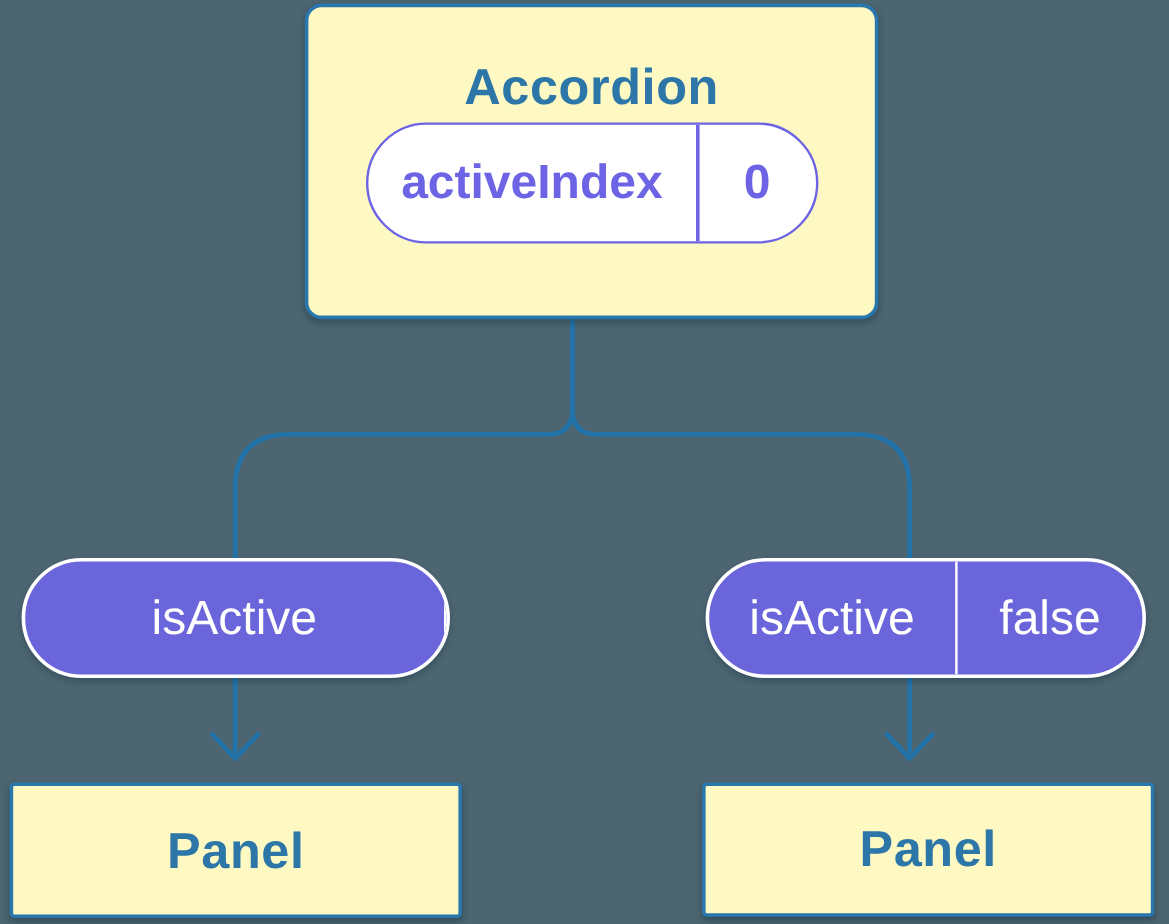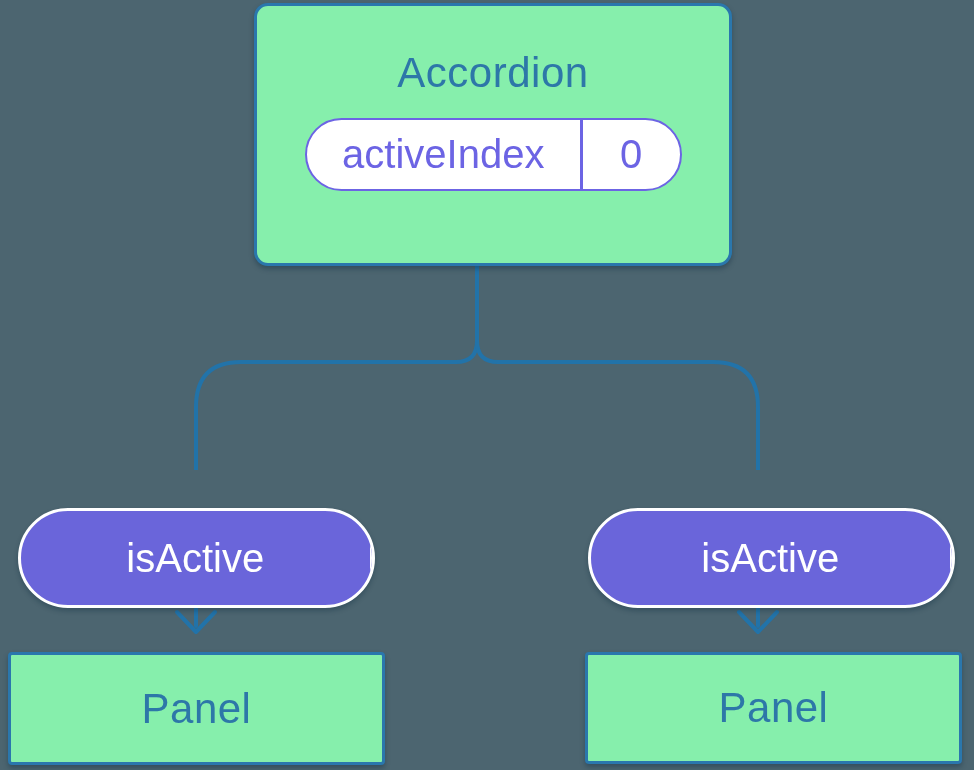--- a/index.html
+++ b/index.html
@@ -16,25 +16,26 @@
     overflow: hidden;
   }
   .connectors {
     position: absolute;
     left: 0;
     top: 0;
     z-index: 0;
   }
   .node {
     position: absolute;
-    background: #86efac;
+    background: #fef9c3;
     border: 3px solid #2a77ad;
     box-sizing: border-box;
     box-shadow: 0 3px 5px rgba(8, 38, 56, 0.35);
     z-index: 1;
+    font-weight: bold;
   }
   .accordion-box {
     left: 254px;
     top: 3px;
     width: 478px;
     height: 263px;
     border-radius: 14px;
     display: flex;
     flex-direction: column;
     align-items: center;
@@ -49,33 +50,32 @@
   .accordion-box .node-title {
     margin-top: 46px;
   }
   .pill {
     box-sizing: border-box;
     border-radius: 60px;
     display: flex;
     align-items: stretch;
     overflow: hidden;
     font-size: 40px;
-    margin-top: 43px;
   }
   .pill .cell {
     display: flex;
     align-items: center;
     justify-content: center;
     white-space: nowrap;
   }
   .pill .cell.label { flex: 1; }
   .pill-outline {
-    margin-top: 24px;
+    margin-top: 8px;
     width: 377px;
-    height: 73px;
+    height: 101px;
     border: 2.5px solid #6c64e4;
     background: #ffffff;
     color: #6c64e4;
   }
   .pill-outline .divider {
     width: 2.5px;
     background: #6c64e4;
   }
   .pill-outline .cell.value { width: 97px; }
   .pill-solid {
@@ -153,20 +153,21 @@
   </div>
 
   <div class="pill pill-solid pill-left">
     <span class="cell label">isActive</span>
     <span class="divider"></span>
   </div>
 
   <div class="pill pill-solid pill-right">
     <span class="cell label">isActive</span>
     <span class="divider"></span>
+    <span class="cell value">false</span>
   </div>
 
   <div class="node panel panel-left">
     <div class="node-title">Panel</div>
   </div>
 
   <div class="node panel panel-right">
     <div class="node-title">Panel</div>
   </div>
 

